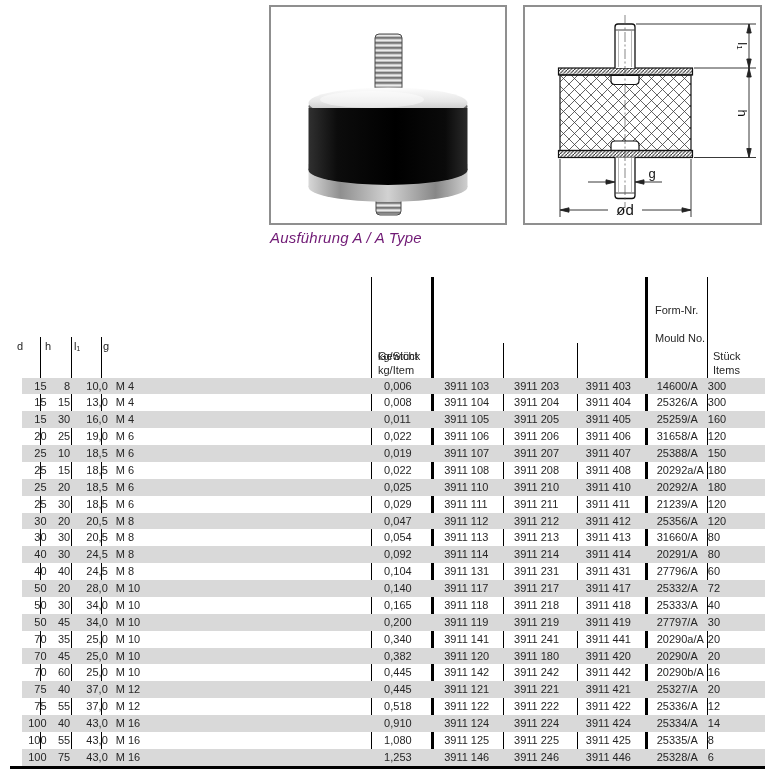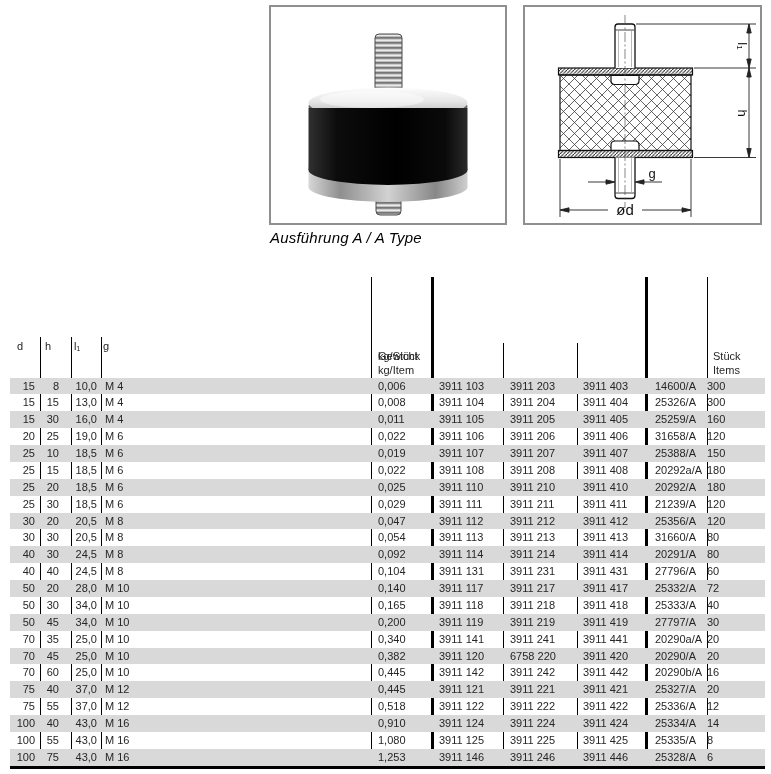--- a/index.html
+++ b/index.html
@@ -1,21 +1,21 @@
 <!DOCTYPE html>
 <html style="--stripe: #d9d9d9; --rule: #000000; --text: #262626; --box_border: #8f8f8f;"><head>
 <meta charset="utf-8">
 <style>
   html,body{margin:0;padding:0;background:#fff;}
   .page{position:relative;width:771px;height:774px;background:#fff;overflow:hidden;
         font-family:"Liberation Sans","DejaVu Sans",sans-serif;color:var(--text,#262626);}
   .figbox{position:absolute;top:5px;border:2px solid var(--box_border,#8f8f8f);background:#fff;box-sizing:border-box;}
   #photo-box{left:269px;width:238px;height:220px;}
   #drawing-box{left:523px;width:239px;height:220px;}
-  .caption{position:absolute;left:270px;top:229px;font-size:15px;font-style:italic;color:#000000;letter-spacing:.2px;}
+  .caption{position:absolute;left:270px;top:229px;font-size:15px;font-style:italic;color:#701a75;letter-spacing:.2px;}
 
   .hdr{position:absolute;font-size:11px;line-height:14px;white-space:nowrap;}
   #hdr-dims{left:12px;top:283px;}
   #hdr-weight1{left:378px;top:296px;line-height:28px;margin-top:46px;}
   #hdr-weight2{left:378px;top:349px;}
   #hdr-article{left:440px;top:283px;}
   #hdr-form{left:655px;top:296px;line-height:28px;}
   #hdr-pack{left:713px;top:283px;}
   #hdr-packunit{left:713px;top:349px;}
   .dimcol{position:absolute;top:340px;font-size:11px;}
@@ -29,21 +29,21 @@
   #v-l1{left:101px;top:337px;height:429px;}
   #v-g{left:371px;top:277px;height:489px;}
   #v-w{left:431px;top:277px;height:489px;width:3px;}
   #v-n1{left:503px;top:343px;height:423px;}
   #v-n2{left:577px;top:343px;height:423px;}
   #v-n3{left:645px;top:277px;height:489px;width:3px;}
   #v-f{left:707px;top:277px;height:489px;}
   #bottom-rule{position:absolute;left:10px;top:766px;width:755px;height:3px;background:var(--rule,#000);}
 
   #tbody{position:absolute;left:10px;top:377.5px;width:755px;}
-  .row{display:flex;height:16.89px;line-height:16.89px;font-size:11px;white-space:nowrap;}
+  .row{display:flex;height:16.89px;line-height:16.89px;font-size:11px;white-space:nowrap;margin-left:12px;}
   .row.stripe{background:var(--stripe,#d9d9d9);}
   .cell{box-sizing:border-box;overflow:hidden;}
   .c-d{width:30px;text-align:right;padding-right:5px;}
   .c-h{width:31px;text-align:right;padding-right:12px;}
   .c-l1{width:30px;text-align:right;padding-right:4px;}
   .c-g{width:270px;padding-left:4px;}
   .c-w{width:61px;padding-left:7px;}
   .c-n1{width:71px;padding-left:7px;}
   .c-n2{width:74px;padding-left:7px;}
   .c-n3{width:70px;padding-left:6px;}
@@ -168,20 +168,24 @@
   </div>
   <div class="hdr" id="hdr-weight2">
     <div>kg/Stück</div>
     <div>kg/Item</div>
   </div>
 
   <span class="nrlbl" id="nr65">NR 65</span>
   <span class="nrlbl" id="nr55">NR 55</span>
   <span class="nrlbl" id="nr40">NR 40</span>
 
+  <div class="hdr" id="hdr-form">
+    <div>Form-Nr.</div>
+    <div>Mould No.</div>
+  </div>
 
   <div class="hdr" id="hdr-packunit">
     <div>Stück</div>
     <div>Items</div>
   </div>
 
   <div class="vl" id="v-d"></div>
   <div class="vl" id="v-h"></div>
   <div class="vl" id="v-l1"></div>
   <div class="vl" id="v-g"></div>
@@ -385,21 +389,21 @@
       <div class="cell c-f">20290a/A</div>
       <div class="cell c-q">20</div>
     </div>
       <div class="row stripe">
       <div class="cell c-d">70</div>
       <div class="cell c-h">45</div>
       <div class="cell c-l1">25,0</div>
       <div class="cell c-g">M 10</div>
       <div class="cell c-w">0,382</div>
       <div class="cell c-n1">3911 120</div>
-      <div class="cell c-n2">6758 220</div>
+      <div class="cell c-n2">3911 180</div>
       <div class="cell c-n3">3911 420</div>
       <div class="cell c-f">20290/A</div>
       <div class="cell c-q">20</div>
     </div>
       <div class="row">
       <div class="cell c-d">70</div>
       <div class="cell c-h">60</div>
       <div class="cell c-l1">25,0</div>
       <div class="cell c-g">M 10</div>
       <div class="cell c-w">0,445</div>

